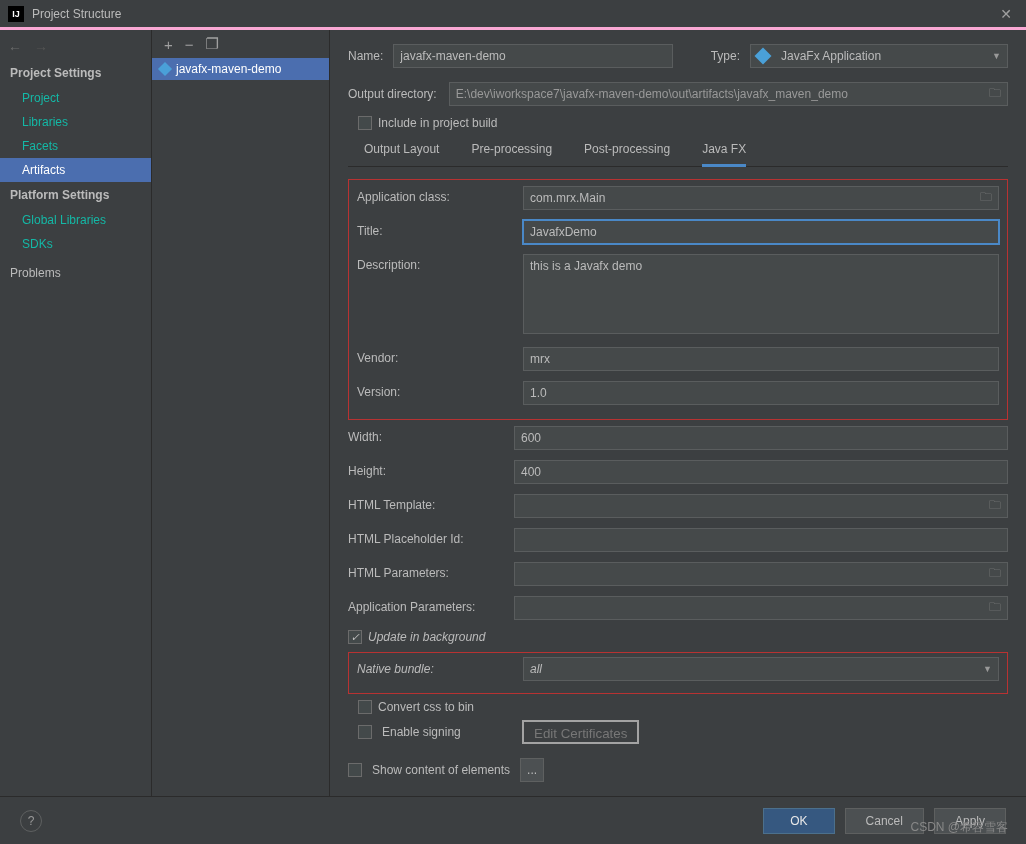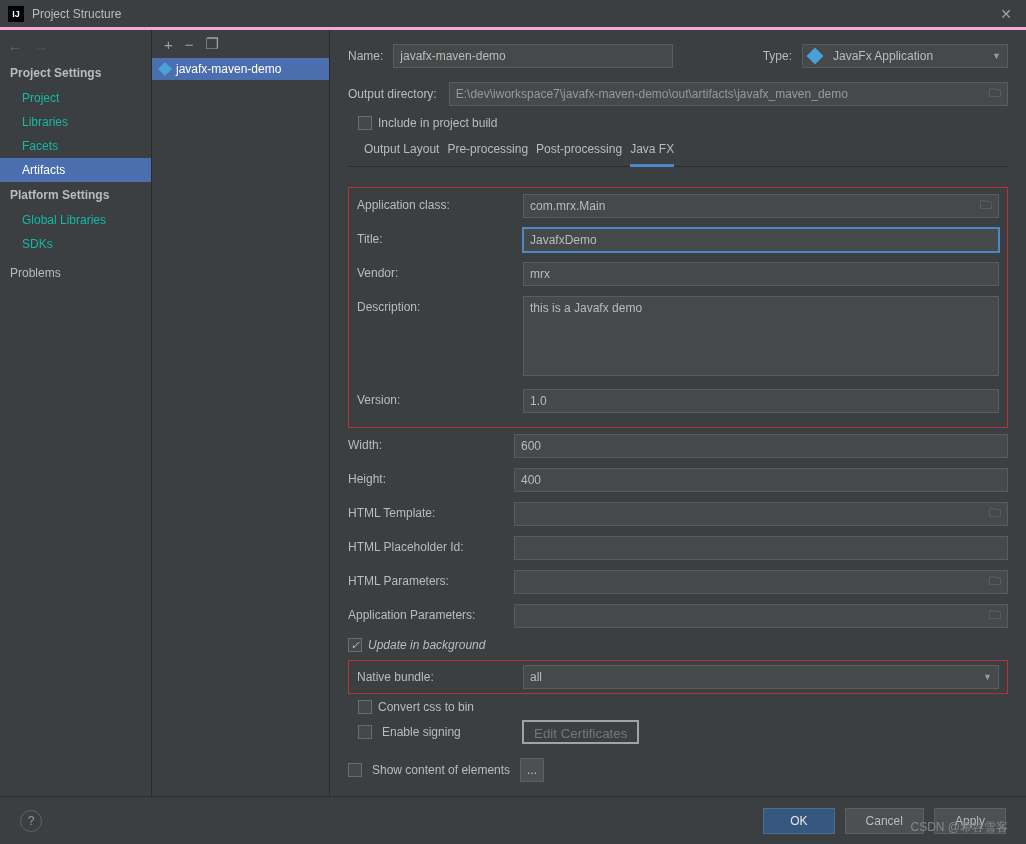--- a/index.html
+++ b/index.html
@@ -108,30 +108,30 @@
   font-size: 12px;
   height: 24px;
 }
 textarea { height: auto; resize: none; }
 .dropdown { display: flex; align-items: center; justify-content: space-between; cursor: pointer;}
 .dropdown .caret { font-size: 9px; color: #999;}
 .path-input { display:flex; align-items:center; justify-content: space-between;}
 .folder-icon { color: #888; font-size: 12px;}
 .top-row { display:flex; align-items:center; gap:10px; margin-bottom: 14px;}
 .top-row .name-input { width: 280px; }
-.top-row .type-dd { width: 206px; }
+.top-row .type-dd { width: 258px; }
 .top-row .app-ic { width:12px;height:12px;background:#4aa0d8;transform:rotate(45deg);margin-right:6px;}
 .outdir-row { display:flex; align-items:center; gap:12px; margin-bottom: 10px;}
 .outdir-row .path-input { flex:1; color:#999;}
 .checkbox-row { display:flex; align-items:center; gap:6px; margin-bottom: 6px; padding-left:10px;}
 .checkbox {
   width:14px; height:14px; border:1px solid #6b6b6b; background:#43494a; display:flex;align-items:center;justify-content:center;
 }
 .checkbox.checked::after { content:"✓"; color:#bbb; font-size:11px; line-height:1;}
-.tabs { display:flex; gap: 8px; border-bottom:1px solid #2b2b2b; padding-left: 16px; margin-bottom: 12px;}
+.tabs { display:flex; gap: 32px; border-bottom:1px solid #2b2b2b; padding-left: 16px; margin-bottom: 4px;}
 .tabs .tab { padding: 6px 0 8px 0; color:#bbb; cursor:pointer;}
 .tabs .tab.active { color:#bbb; border-bottom:3px solid #4a88c7; margin-bottom:-1px;}
 .form-area { padding-top: 8px; position:relative;}
 .red-box { border: 1px solid #b83232; padding: 6px 8px 4px 8px; margin-bottom: 6px;}
 .form-row { display:flex; align-items:flex-start; margin-bottom: 10px;}
 .form-row .fl { width: 166px; color:#bbb; padding-top:4px;}
 .form-row .fi { flex:1; }
 .form-row input, .form-row textarea, .form-row .path-input, .form-row .dropdown { width:100%; }
 .form-row.title-row input { border: 1px solid #4a88c7; outline:1px solid #4a88c7;}
 .disabled-btn {
@@ -246,26 +246,26 @@
                 <span>com.mrx.Main</span>
                 <span class="folder-icon">🗀</span>
               </div>
             </div>
         </div>
         <div class="form-row title-row">
           <div class="fl"><span class="u">T</span>itle:</div>
           <div class="fi"><input type="text" value="JavafxDemo" style=""></div>
         </div>
         <div class="form-row">
+          <div class="fl"><span class="u">D</span>escription:</div>
+          <div class="fi"><textarea rows="5" style="">this is a Javafx demo</textarea></div>
+        </div>
+        <div class="form-row">
           <div class="fl"><span class="u">V</span>endor:</div>
           <div class="fi"><input type="text" value="mrx" style=""></div>
-        </div>
-        <div class="form-row">
-          <div class="fl"><span class="u">D</span>escription:</div>
-          <div class="fi"><textarea rows="5" style="">this is a Javafx demo</textarea></div>
         </div>
         <div class="form-row">
           <div class="fl">V<span class="u">e</span>rsion:</div>
           <div class="fi"><input type="text" value="1.0" style=""></div>
         </div>
       </div>
 
       <div class="form-row">
         <div class="fl"><span class="u">W</span>idth:</div>
         <div class="fi"><input type="text" value="600" style=""></div>
@@ -305,21 +305,21 @@
             </div>
           </div>
       </div>
 
       <div class="checkbox-row" style="padding-left:0;margin-bottom:8px;font-style:italic;">
         <div class="checkbox checked"></div>
         <span>Update in <span class="u">b</span>ackground</span>
       </div>
 
       <div class="red-box" style="padding:4px 8px;">
-        <div class="form-row" style="margin-bottom:0;align-items:center;">
+        <div class="form-row" style="margin-bottom:8px;align-items:center;font-style:italic;">
           <div class="fl" style="padding-top:0;">Native bundle:</div>
           <div class="fi">
               <div class="dropdown">
                 <span>all</span>
                 <span class="caret">▼</span>
               </div>
             </div>
         </div>
       </div>
 

